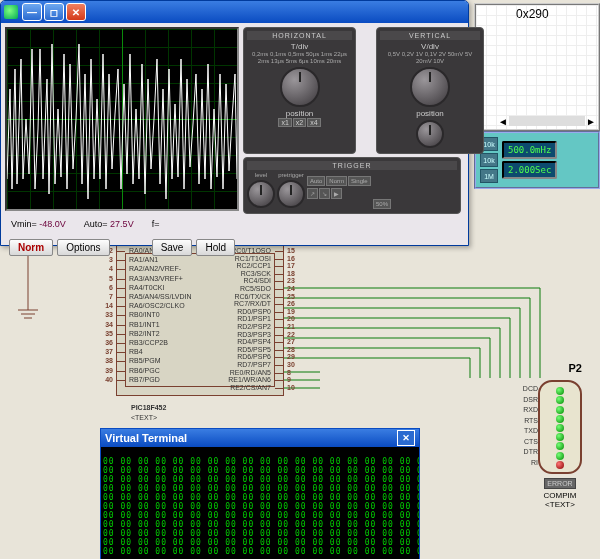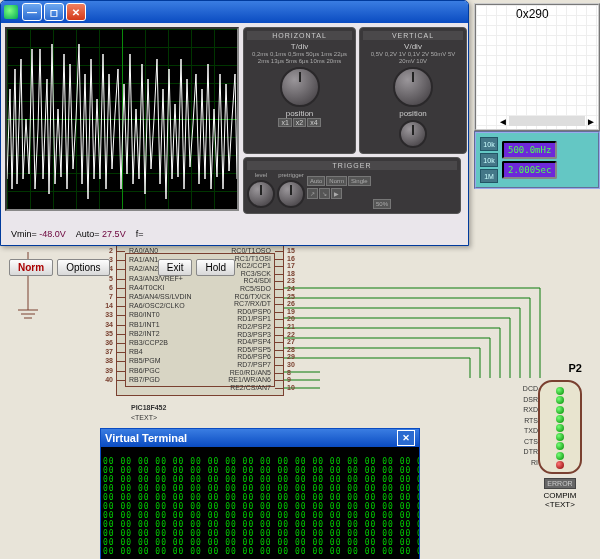--- a/index.html
+++ b/index.html
@@ -11,43 +11,43 @@
   .titlebar .ttl{color:#fff;font-weight:bold;font-size:11px;flex:1}
   .titlebtns{display:flex;gap:2px}
   .titlebtns div{width:18px;height:16px;background:linear-gradient(#6da8f0,#2a6ad0);border:1px solid #fff;border-radius:3px;display:flex;align-items:center;justify-content:center;color:#fff;font-weight:bold;font-size:10px}
   .titlebtns .close{background:linear-gradient(#f08060,#d43a1a)}
   .osc-body{padding:4px;display:flex;gap:4px}
   .scope{width:230px;height:180px;background:#000;border:2px inset #888;position:relative;overflow:hidden}
   .scope-grid{position:absolute;inset:0;background-image:linear-gradient(#003500 1px,transparent 1px),linear-gradient(90deg,#003500 1px,transparent 1px);background-size:23px 18px}
   .scope-center{position:absolute;left:0;right:0;top:50%;height:1px;background:#0a8a0a}
   .scope-centerv{position:absolute;top:0;bottom:0;left:50%;width:1px;background:#0a8a0a}
   .waveform{position:absolute;inset:0}
-  .status{display:flex;gap:10px;padding:18px 6px;font-size:9px;color:#6a003a}
+  .status{display:flex;gap:18px;padding:8px 6px;font-size:9px;color:#6a003a}
   .status .lbl{color:#000}
   .osc-btns{display:flex;gap:4px;padding:2px 4px}
   .osc-btns button{font-size:10px;padding:2px 8px;background:linear-gradient(#fdfdfd,#d8d8d8);border:1px solid #888;border-radius:2px}
   .osc-btns .exit{color:#a00;font-weight:bold}
   .osc-btns .sp{flex:1}
   .panel{background:#3a383a;border:1px solid #555;border-radius:4px;padding:3px;color:#ccc;font-size:8px;text-align:center}
-  .panel-row{display:flex;gap:3px}
+  .panel-row{display:flex;gap:20px}
   .panel .hd{background:#4a484a;font-size:7px;letter-spacing:1px;padding:1px;margin-bottom:2px}
   .knob{width:36px;height:36px;border-radius:50%;background:radial-gradient(circle at 35% 30%,#9a969a,#3a363a);border:2px solid #2a282a;margin:2px auto;position:relative}
   .knob::after{content:"";position:absolute;width:2px;height:10px;background:#222;left:50%;top:3px;transform:translateX(-50%)}
   .knob.sm{width:24px;height:24px}
   .scale{font-size:6px;color:#aaa;line-height:7px}
   .magbtns{display:flex;gap:1px;justify-content:center}
   .magbtns span{background:#555;border:1px solid #777;padding:0 2px;font-size:7px}
   .trigrow{display:flex;gap:2px;align-items:center;font-size:6px;color:#aaa}
   .btn3{background:#555;border:1px solid #777;padding:1px 2px;font-size:6px}
   
   .siggen{position:absolute;right:0;top:3px;width:126px}
   .siggraph{height:124px;background:#fff;border:2px ridge #ccc;background-image:linear-gradient(#eee 1px,transparent 1px),linear-gradient(90deg,#eee 1px,transparent 1px);background-size:10px 10px;position:relative}
   .siggraph .addr{position:absolute;left:40px;top:2px;font-size:12px}
   .sigpanel{background:#64c7c4;border:2px groove #9ae;padding:4px;display:flex;gap:4px;font-size:8px;align-items:center}
-  .lcd{background:#6d28d9;color:#4fff4f;font-family:monospace;font-size:9px;padding:2px 4px;border:2px inset #333;border-radius:2px}
+  .lcd{background:#0c4a6e;color:#4fff4f;font-family:monospace;font-size:9px;padding:2px 4px;border:2px inset #333;border-radius:2px}
   .vknob{width:34px;height:34px;border-radius:50%;background:radial-gradient(circle at 35% 30%,#d8ffd8,#6a9a8a);border:1px solid #487}
   .sigbtn{background:#478;color:#cff;width:16px;height:12px;border:1px solid #256;font-size:7px;display:flex;align-items:center;justify-content:center}
   
   .pic{position:absolute;left:116px;top:244px;width:166px;height:150px;background:#d8d5c4;border:1px solid #7a4030;font-family:Arial;font-size:7px}
   .pic .body{position:absolute;inset:8px;border:1px solid #7a4030}
   .pic .lbl{position:absolute;font-size:7px;color:#333}
   .pic .pinln{position:absolute;height:1px;background:#7a4030;width:8px}
   .pinnum{position:absolute;color:#7a4030;font-weight:bold;font-size:7px}
   .wire-g{stroke:#0a7a0a;stroke-width:1;fill:none}
   
@@ -296,21 +296,21 @@
       </div>
       <div class="status">
         <span><span class="lbl">Vmin=</span> <span>-48.0V</span></span>
         <span><span class="lbl">Auto=</span> <span>27.5V</span></span>
         <span><span class="lbl">f=</span> <span></span></span>
       </div>
       <div class="osc-btns">
         <button class="exit">Norm</button>
         <button>Options</button>
         <span class="sp"></span>
-        <button>Exit</button>
+        <button>Save</button>
         <button>Hold</button>
       </div>
     </div>
     <div style="display:flex;flex-direction:column;gap:3px">
       <div class="panel-row">
         <div class="panel" style="width:105px">
           <div class="hd">HORIZONTAL</div>
           <div>T/div</div>
           <div class="scale" id="hscale">0,2ms 0,1ms 0,5ms 50μs 1ms 22μs 2ms 13μs 5ms 6μs 10ms 20ms</div>
           <div class="knob"></div>

